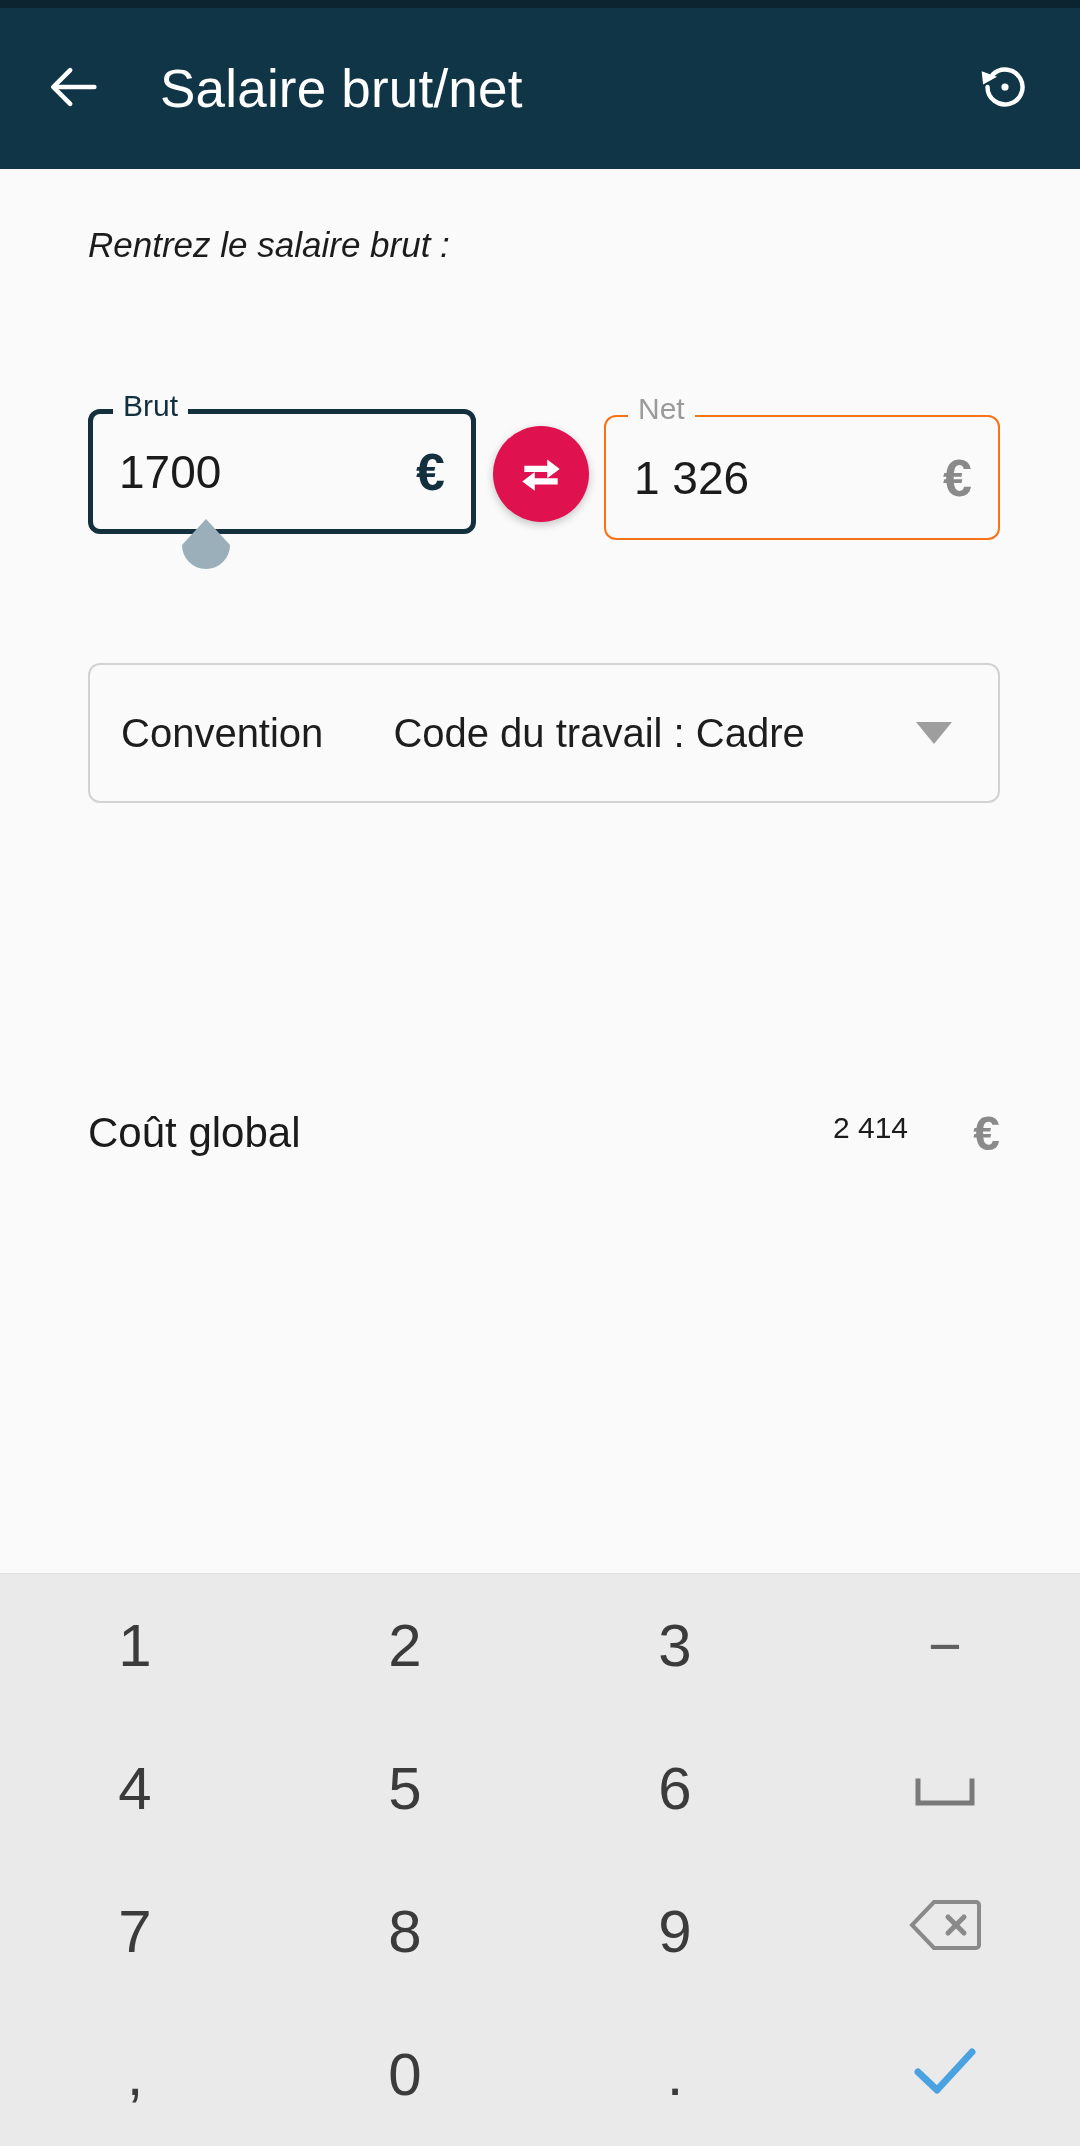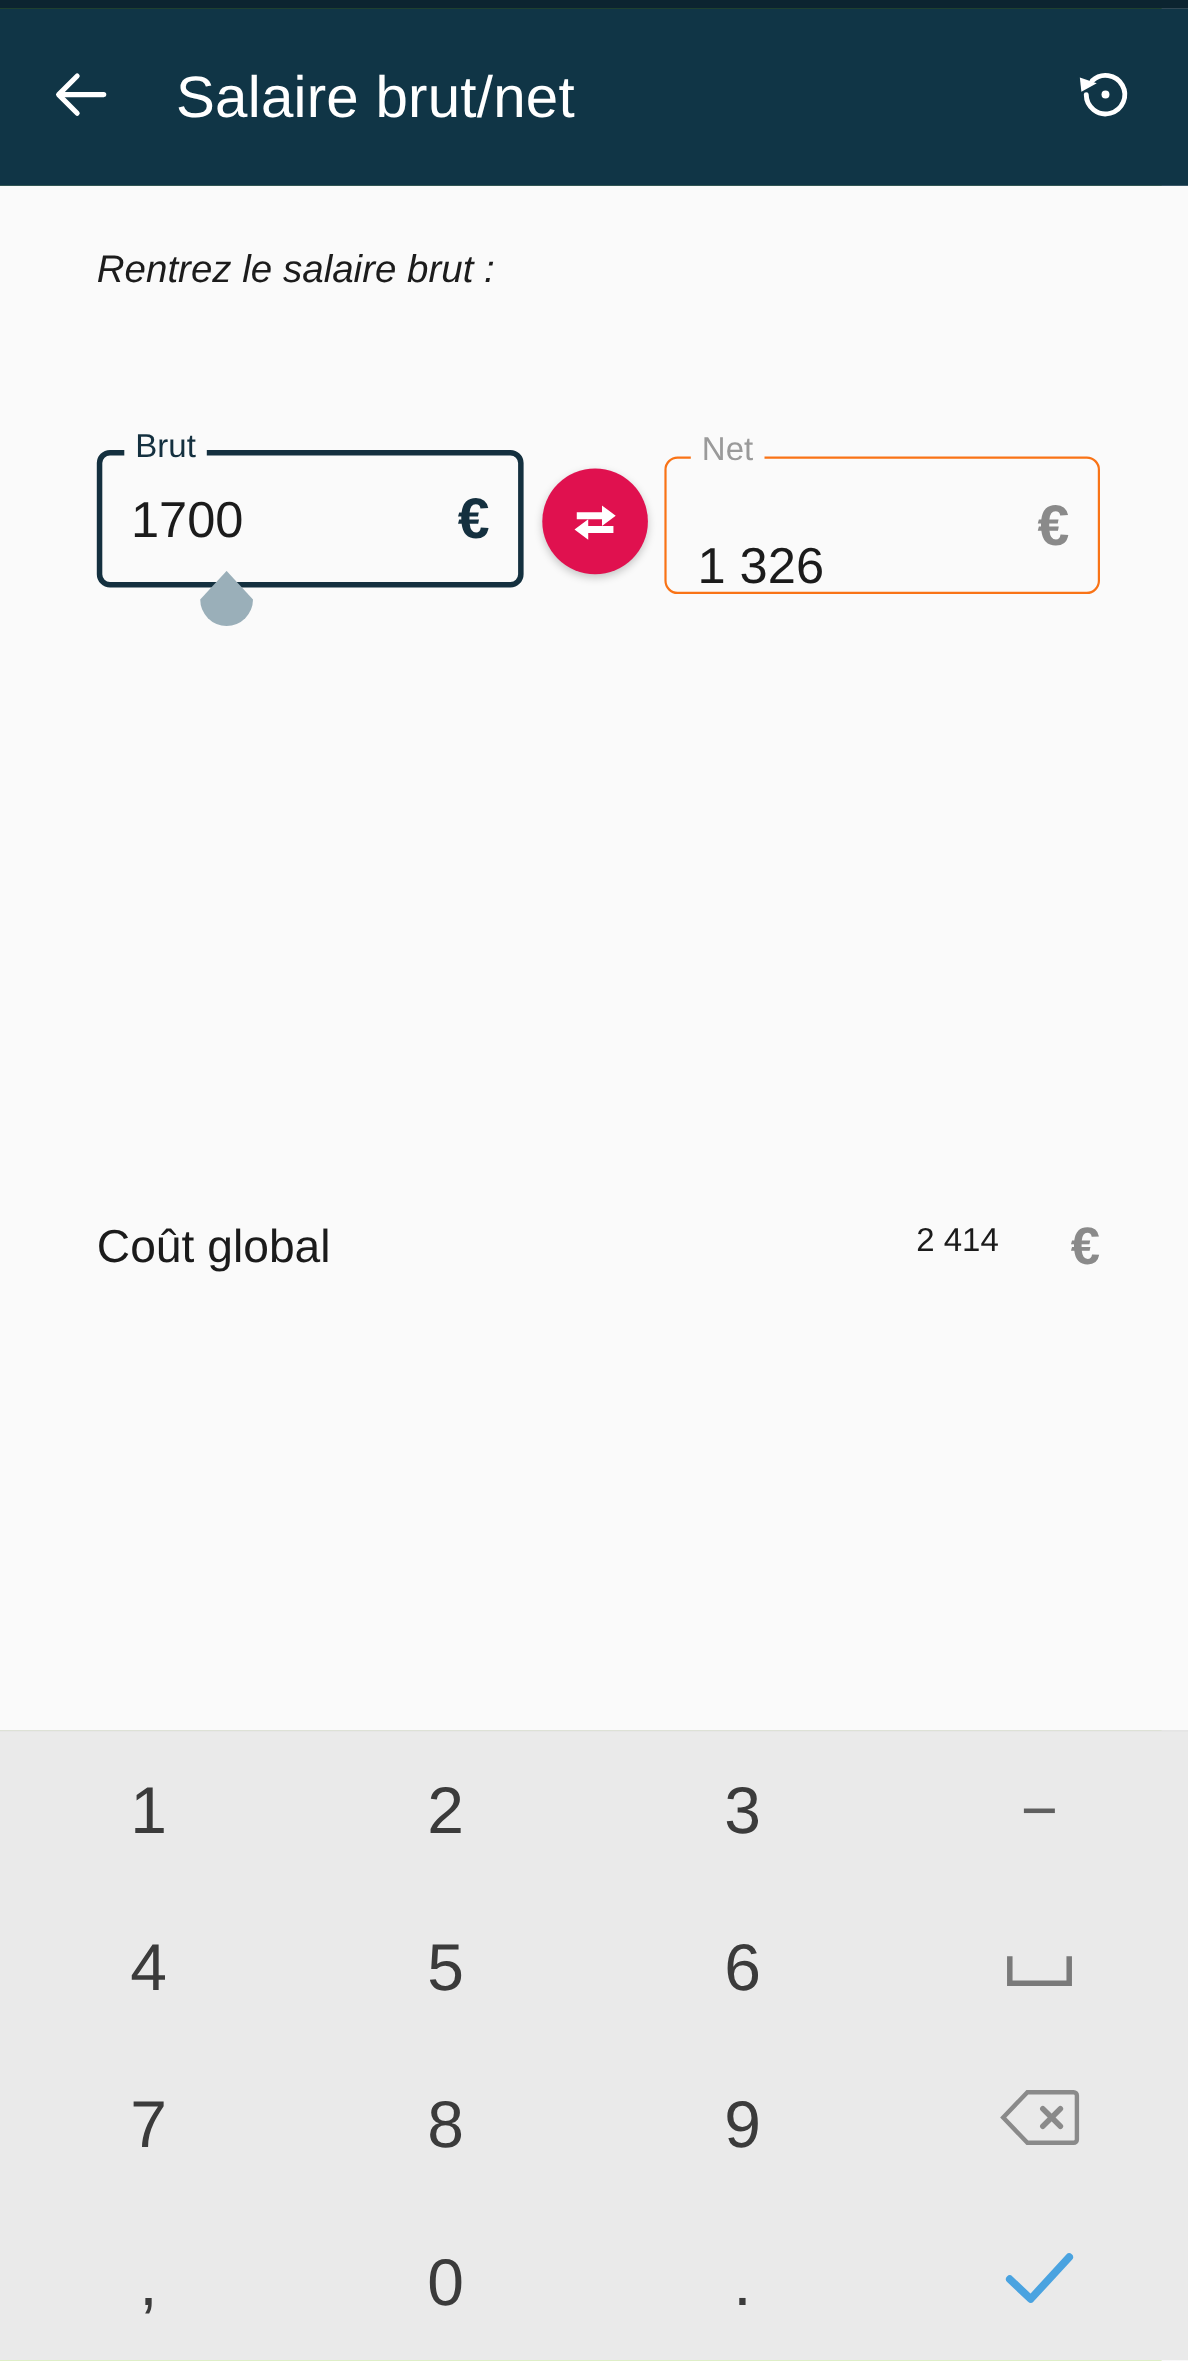--- a/index.html
+++ b/index.html
@@ -7,21 +7,21 @@
     width: 1080px;
     height: 2146px;
     background: #ffffff;
     font-family: "Liberation Sans", sans-serif;
     overflow: hidden;
   }
   #screen {
     position: relative;
     width: 1056px;
     height: 2146px;
-    background: #84cc16;
+    background: #14b8a6;
   }
 
   
   .status-strip {
     position: absolute; left: 0; top: 0;
     width: 1080px; height: 8px;
     background: #0c2430;
   }
 
   
@@ -92,21 +92,21 @@
   .field.net  .field-legend { left: 22px; color: #9a9a9a; }
   .field-value {
     position: absolute;
     left: 26px;
     top: 50%;
     transform: translateY(-50%);
     font-size: 46px;
     color: #1b1b1b;
     white-space: pre;
   }
-  .field.net .field-value { left: 28px; margin-top: 36px; }
+  .field.net .field-value { left: 28px; }
   .field-currency {
     position: absolute;
     right: 26px;
     top: 50%;
     transform: translateY(-50%);
     font-size: 52px;
     font-weight: 700;
     line-height: 1;
   }
   .field.brut .field-currency { color: #14303f; }
@@ -258,20 +258,29 @@
         </span>
       </div>
 
       <div class="field net">
         <span class="field-legend">Net</span>
         <span class="field-value">1 326</span>
         <span class="field-currency">€</span>
       </div>
     </div>
 
+    <div class="convention">
+      <span class="convention-label">Convention</span>
+      <span class="convention-value">Code du travail : Cadre</span>
+      <span class="convention-arrow">
+        <svg width="40" height="26" viewBox="0 0 40 26">
+          <polygon points="2,2 38,2 20,24" fill="#9e9e9e"></polygon>
+        </svg>
+      </span>
+    </div>
 
     <div class="cost-row">
       <span class="cost-label">Coût global</span>
       <span class="cost-value">2 414</span>
       <span class="cost-currency">€</span>
     </div>
 
   </div>
 
   <div class="keyboard" id="keyboard">

